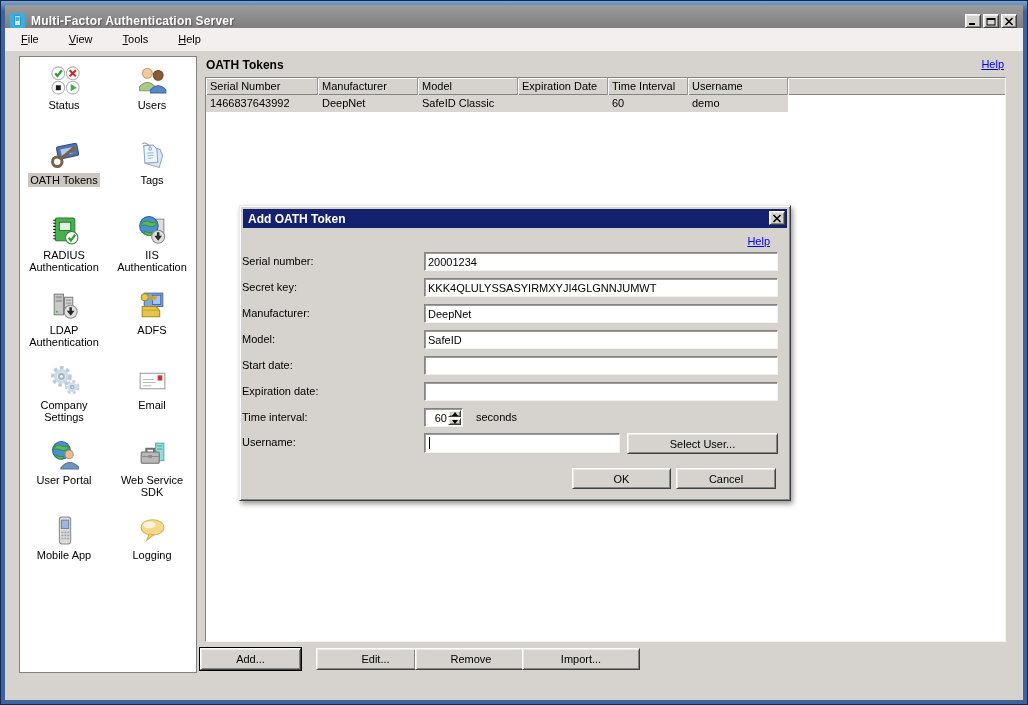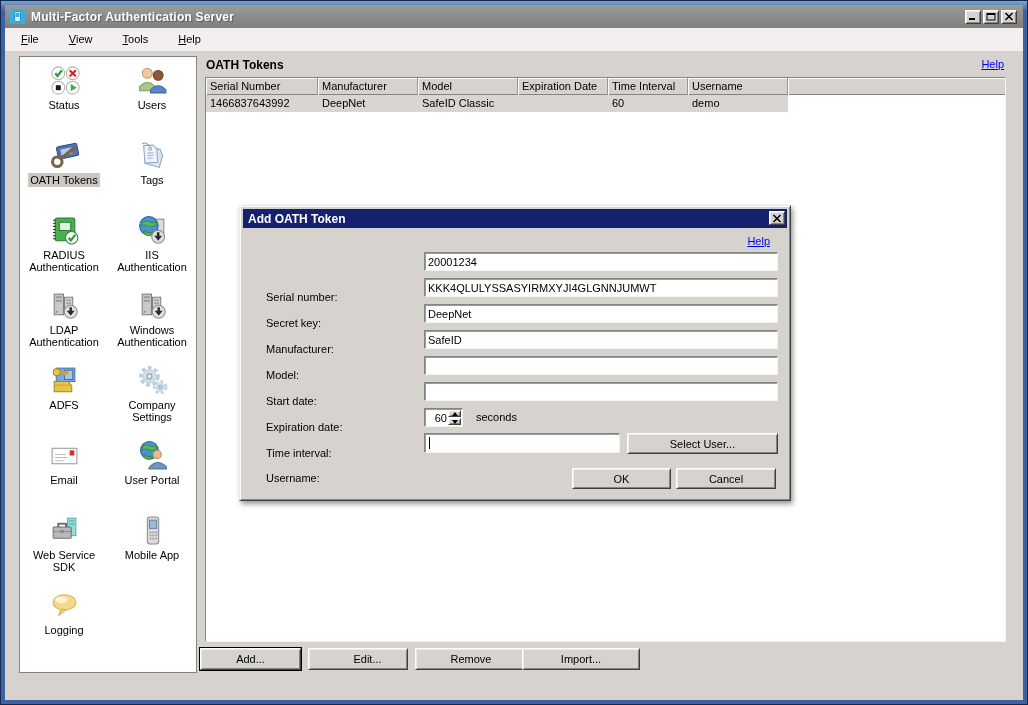--- a/index.html
+++ b/index.html
@@ -4,21 +4,21 @@
 <style>
   html,body{margin:0;padding:0;}
   body{
     width:1028px;height:705px;position:relative;overflow:hidden;
     font-family:"Liberation Sans",sans-serif;font-size:11px;color:#000;
     background:#40629c;
   }
   
   .frame{position:absolute;inset:0;background:linear-gradient(180deg,#7da3cf 0px,#40629c 10px,#40629c 100%);border:1px solid #102a54;box-sizing:border-box;}
   .titlebar{position:absolute;left:4px;right:4px;top:4px;height:23px;
-    background:linear-gradient(180deg,#9c9c9c,#7e7e7e);display:flex;align-items:center;}
+    background:linear-gradient(180deg,#9c9c9c,#7e7e7e);display:flex;align-items:flex-end;}
   .app-icon{width:15px;height:15px;margin:0 6px 0 5px;flex:none;}
   .title-text{color:#fff;font-weight:bold;font-size:12px;letter-spacing:.2px;text-shadow:1px 1px 1px rgba(0,0,0,.35);}
   .win-controls{margin-left:auto;margin-right:6px;display:flex;gap:2px;}
   .btn3d{
     background:#d6d3ce;border:1px solid;border-color:#ffffff #404040 #404040 #ffffff;
     box-shadow:inset 1px 1px 0 #eceae6, inset -1px -1px 0 #848484;
     display:flex;align-items:center;justify-content:center;box-sizing:border-box;cursor:default;
   }
   .win-btn{width:16px;height:14px;}
   .menubar{position:absolute;left:4px;right:4px;top:27px;height:23px;background:#f2efee;}
@@ -53,21 +53,21 @@
 
   
   .dialog{position:absolute;left:234px;top:154px;width:552px;height:296px;background:#d6d3ce;z-index:10;
     border:1px solid;border-color:#eceae6 #404040 #404040 #eceae6;
     box-shadow:inset 1px 1px 0 #fff, inset -1px -1px 0 #848484, 2px 3px 5px rgba(0,0,0,.4);box-sizing:border-box;}
   .dlg-titlebar{position:absolute;left:3px;right:3px;top:3px;height:19px;background:#13216e;
     display:flex;align-items:center;padding-left:5px;box-sizing:border-box;}
   .dlg-title{color:#fff;font-weight:bold;font-size:12px;}
   .dlg-close{position:absolute;right:2px;top:2px;width:16px;height:14px;}
   .dlg-help{position:absolute;top:29px;right:20px;}
-  .f-label{position:absolute;left:26px;width:160px;line-height:18px;margin-top:36px;}
+  .f-label{position:absolute;left:2px;width:160px;line-height:18px;}
   .sunken{background:#fff;border:1px solid;border-color:#848484 #f4f2ef #f4f2ef #848484;
     box-shadow:inset 1px 1px 0 #9d9b97;box-sizing:border-box;}
   .f-input{position:absolute;left:184px;width:354px;height:19px;padding:1px 3px;font-size:11px;
     font-family:"Liberation Sans",sans-serif;outline:none;}
   input.f-input{background:#fff;border:1px solid;border-color:#848484 #f4f2ef #f4f2ef #848484;
     box-shadow:inset 1px 1px 0 #9d9b97;box-sizing:border-box;}
   .spin-box{position:absolute;left:184px;width:39px;height:19px;}
   .spin-box input{position:absolute;left:2px;top:2px;width:20px;height:13px;border:none;outline:none;
     font-size:11px;font-family:"Liberation Sans",sans-serif;text-align:right;padding:0;}
   .spinner{position:absolute;right:1px;top:1px;width:13px;height:15px;display:flex;flex-direction:column;gap:1px;}
@@ -211,34 +211,20 @@
           <circle cx="8.5" cy="22" r="1" fill="#3faf46"></circle>
           <rect x="16" y="8" width="8" height="16" fill="#d6d6d6" stroke="#7e7e7e"></rect>
           <rect x="17.5" y="10" width="5" height="1.8" fill="#a5a5a5"></rect>
             <rect x="17.5" y="13" width="5" height="1.8" fill="#a5a5a5"></rect>
           <circle cx="22" cy="22" r="6.3" fill="#e2e2e2" stroke="#8a8a8a"></circle>
           <path d="M20.8 17.8 h2.4 v3.4 h2.6 L22 26 l-3.8 -4.8 h2.6 Z" fill="#2b2b2b"></path>
         </svg>
         <span class="side-label">LDAP Authentication</span>
       </div>
 
-      <div class="side-item">
-        <svg viewBox="0 0 32 32">
-          <rect x="6" y="5" width="9" height="20" fill="#c9c9c9" stroke="#7e7e7e"></rect>
-          <rect x="7.5" y="7" width="6" height="2" fill="#9d9d9d"></rect>
-            <rect x="7.5" y="10.5" width="6" height="2" fill="#9d9d9d"></rect>
-          <circle cx="8.5" cy="22" r="1" fill="#3faf46"></circle>
-          <rect x="16" y="8" width="8" height="16" fill="#d6d6d6" stroke="#7e7e7e"></rect>
-          <rect x="17.5" y="10" width="5" height="1.8" fill="#a5a5a5"></rect>
-            <rect x="17.5" y="13" width="5" height="1.8" fill="#a5a5a5"></rect>
-          <circle cx="22" cy="22" r="6.3" fill="#e2e2e2" stroke="#8a8a8a"></circle>
-          <path d="M20.8 17.8 h2.4 v3.4 h2.6 L22 26 l-3.8 -4.8 h2.6 Z" fill="#2b2b2b"></path>
-        </svg>
-        <span class="side-label">Windows Authentication</span>
-      </div>
 
       <div class="side-item">
         <svg viewBox="0 0 32 32">
           <rect x="8" y="4" width="18" height="13" fill="#7da7d9" stroke="#4a6fa5"></rect>
           <rect x="16" y="6" width="8" height="9" fill="#a9c6e8" stroke="#4a6fa5"></rect>
           <circle cx="8.5" cy="8" r="3.4" fill="#e8c84a" stroke="#a88b1e"></circle>
           <path d="M11.5 8 H20 M16 8 v3 M18.5 8 v2.4" stroke="#c9a52c" stroke-width="2"></path>
           <path d="M6 17 h13.5 l3.5 4 v6 H6 Z" fill="#e5c44c" stroke="#a8861c"></path>
           <path d="M6 20.5 h17" stroke="#c9a52c"></path>
         </svg>
@@ -337,21 +323,21 @@
         <div class="td c1">DeepNet</div>
         <div class="td c2">SafeID Classic</div>
         <div class="td c3"></div>
         <div class="td c4">60</div>
         <div class="td c5">demo</div>
       </div>
     </div>
 
     <div class="bottom-buttons">
       <div class="btn btn3d default" style="left:195px;width:101px;">Add...</div>
-      <div class="btn btn3d" style="left:303px;width:100px;padding-left:19px;">Edit...</div>
+      <div class="btn btn3d" style="left:311px;width:100px;padding-left:19px;">Edit...</div>
       <div class="btn btn3d" style="left:410px;width:112px;">Remove</div>
       <div class="btn btn3d" style="left:517px;width:118px;">Import...</div>
     </div>
 
     <div class="dialog">
       <div class="dlg-titlebar">
         <span class="dlg-title">Add OATH Token</span>
         <span class="btn3d dlg-close">
           <svg viewBox="0 0 10 9" width="10" height="9">
               <path d="M1.5 1 L8.5 8 M8.5 1 L1.5 8" stroke="#000" stroke-width="1.5"></path>

